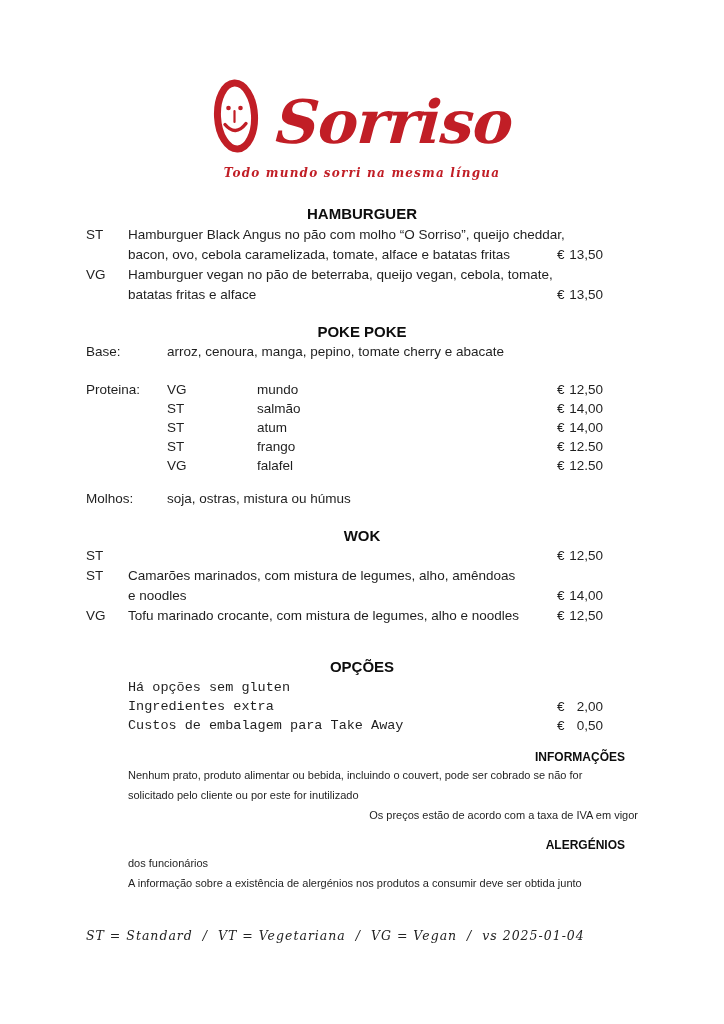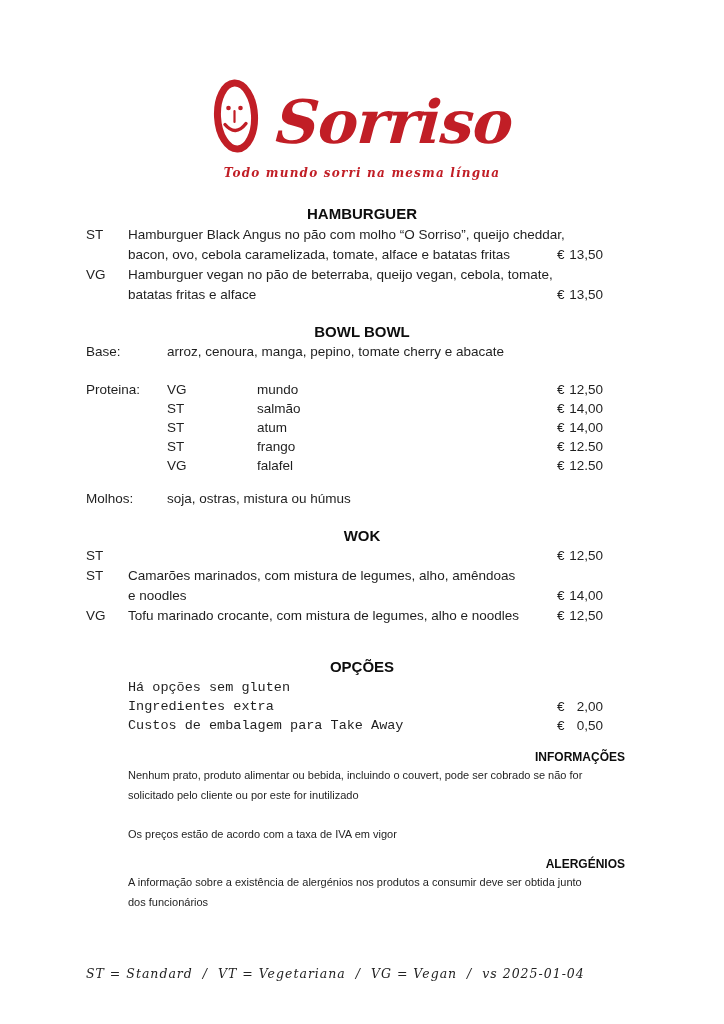--- a/index.html
+++ b/index.html
@@ -67,26 +67,26 @@
   #sec-poke h2 { margin-top:17px; }
   .proteins { margin-top:18px; }
   .sauces { margin-top:14px;align-items:flex-end; }
   #sec-wok h2 { margin-top:17px; }
   #sec-opcoes h2 { margin-top:31px; margin-bottom:1px; }
   #sec-info h3 { margin-top:14px; }
   #sec-alerg h3 { margin-top:12px; }
 
   .infotext { font-size:11px; line-height:20px; }
   .infotext .iline { white-space:nowrap; }
-  .para2 { margin-top:19px; }
+  .para2 { margin-top:0;text-align:right; }
   .infotext-start { margin-top:0; padding-left:42px; }
 
   
   .footer {
-    position:absolute; left:86px; top:966px;
+    position:absolute; left:86px; top:928px;
     font-family:"DejaVu Serif", serif; font-style:italic;
     font-size:12.5px; letter-spacing:1px; color:#222; white-space:pre;
   }
 </style>
 </head>
 <body>
 
 <div class="page">
 
   <header class="brand">
@@ -131,21 +131,21 @@
             <span class="price">
               <span>€</span>
               <span>13,50</span>
             </span>
           </div>
         </div>
       </div>
     </section>
 
     <section id="sec-poke">
-      <h2 class="sec">BOWL BOWL</h2>
+      <h2 class="sec">POKE POKE</h2>
 
       <div class="kvrow">
         <span class="kvlabel">Base:</span>
         <span class="kvvalue">arroz, cenoura, manga, pepino, tomate cherry e abacate</span>
       </div>
 
       <div class="proteins">
         <div class="prow">
           <span class="plabel">Proteina:</span>
           <span class="pcode">VG</span>
@@ -268,22 +268,22 @@
       <div class="infotext infotext-start">
         <div class="iline">Nenhum prato, produto alimentar ou bebida, incluindo o couvert, pode ser cobrado se não for</div>
         <div class="iline">solicitado pelo cliente ou por este for inutilizado</div>
         <div class="iline para2">Os preços estão de acordo com a taxa de IVA em vigor</div>
       </div>
     </section>
 
     <section id="sec-alerg">
       <h3 class="subsec">ALERGÉNIOS</h3>
       <div class="infotext infotext-start">
+        <div class="iline">dos funcionários</div>
         <div class="iline">A informação sobre a existência de alergénios nos produtos a consumir deve ser obtida junto</div>
-        <div class="iline">dos funcionários</div>
       </div>
     </section>
 
   </main>
 
   <div class="footer">ST = Standard  /  VT = Vegetariana  /  VG = Vegan  /  vs 2025-01-04</div>
 
 </div>
 
 </body></html>

